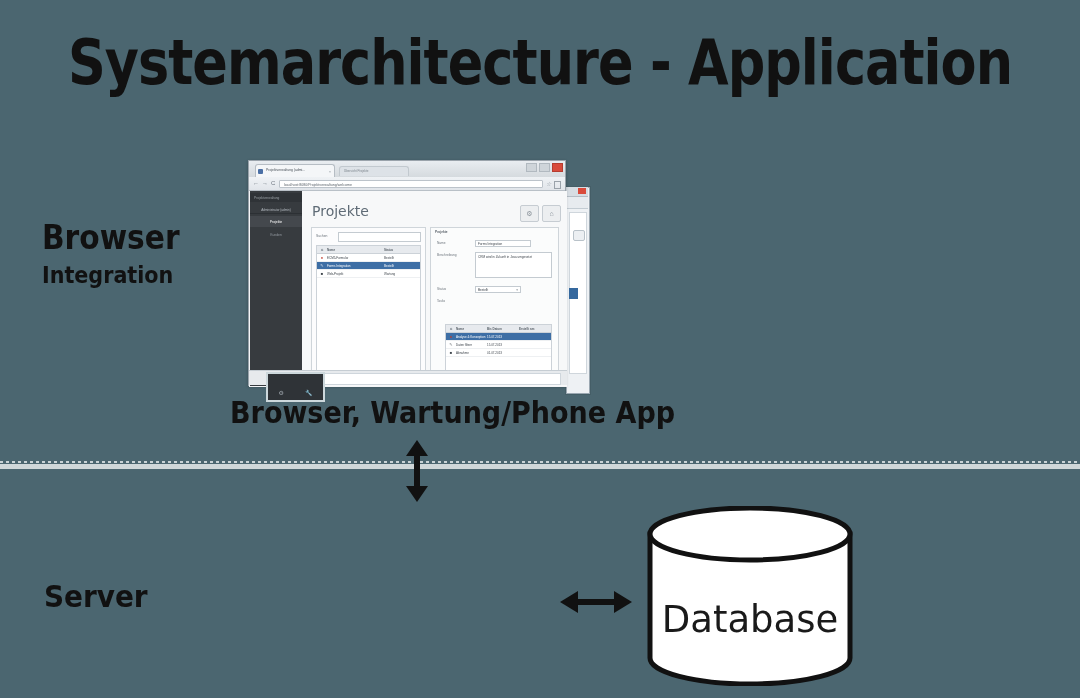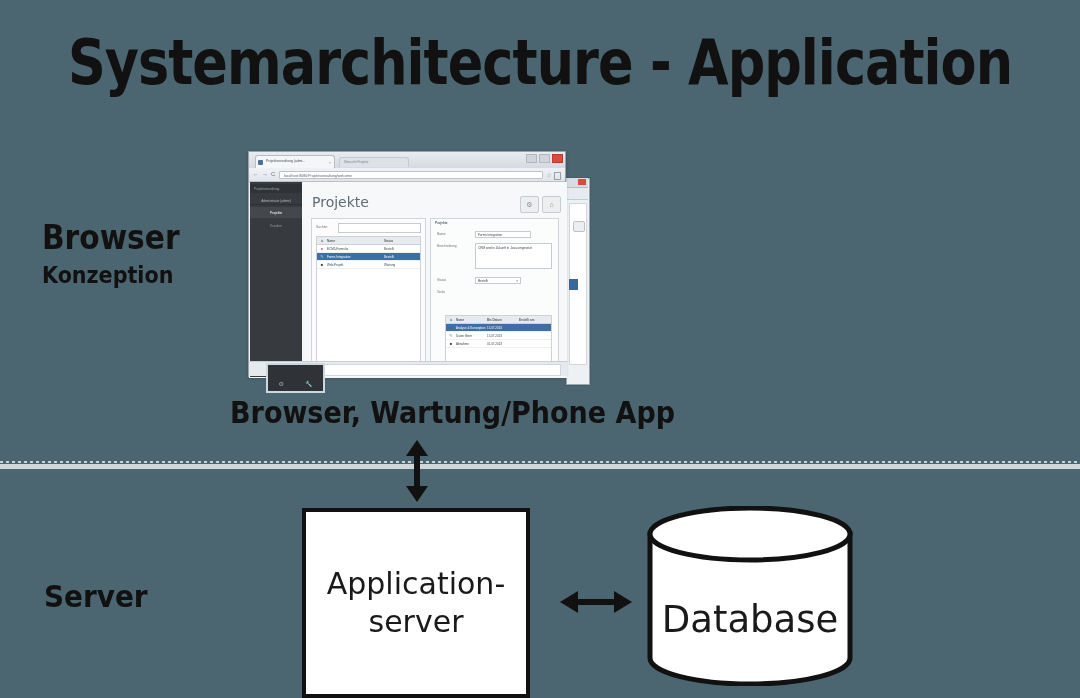--- a/index.html
+++ b/index.html
@@ -70,21 +70,21 @@
     font-weight:400;
   }
   .database{position:absolute;left:645px;top:506px;width:210px;height:180px;}
   .db-text{
     position:absolute;left:645px;top:598px;width:210px;text-align:center;
     font-family:"DejaVu Sans","Liberation Sans",sans-serif;
     font-size:37px;color:#1a1a1a;
   }
 
   
-  .shot-cluster{position:absolute;left:248px;top:151px;width:340px;height:240px;text-decoration:underline;}
+  .shot-cluster{position:absolute;left:248px;top:160px;width:340px;height:240px;text-decoration:underline;}
 
   
   .win-back{
     position:absolute;left:318px;top:27px;width:22px;height:205px;
     background:#eef1f4;border:1px solid #9aa7b1;
     box-shadow:0 0 0 1px rgba(0,0,0,.08);
   }
   .win-back-bar{
     position:absolute;left:318px;top:27px;width:22px;height:9px;
     background:#d7dde3;border-bottom:1px solid #b4bdc5;
@@ -235,47 +235,41 @@
 </style>
 </head>
 <body>
 
 <div class="stage">
 
   <div class="title">Systemarchitecture - Application</div>
 
   <div class="clients-block">
     <div class="lbl-bold clients-title">Browser</div>
-    <div class="lbl-bold clients-sub">Konzeption</div>
+    <div class="lbl-bold clients-sub">Integration</div>
   </div>
 
   <div class="lbl-bold under-label">Browser, Wartung/Phone App</div>
   <div class="lbl-bold server-label">Server</div>
 
   <div class="divider-dots"></div>
   <div class="divider-line"></div>
 
   <svg class="v-arrow" viewBox="0 0 38 62">
     <line x1="19" y1="10" x2="19" y2="52" stroke="#111" stroke-width="6"></line>
     <polygon points="19,0 30,16 8,16" fill="#111"></polygon>
     <polygon points="19,62 30,46 8,46" fill="#111"></polygon>
   </svg>
 
   <svg class="h-arrow" viewBox="0 0 72 38">
     <line x1="12" y1="19" x2="60" y2="19" stroke="#111" stroke-width="6"></line>
     <polygon points="0,19 18,8 18,30" fill="#111"></polygon>
     <polygon points="72,19 54,8 54,30" fill="#111"></polygon>
   </svg>
 
-  <div class="appserver">
-    <div class="appserver-text">
-      <span>Application-</span><br>
-      <span>server</span>
-    </div>
-  </div>
 
   <svg class="database" viewBox="0 0 210 180">
     <path d="M5,28 L5,152 A100,26 0 0 0 205,152 L205,28 Z" fill="#ffffff" stroke="#111" stroke-width="5"></path>
     <ellipse cx="105" cy="28" rx="100" ry="26" fill="#ffffff" stroke="#111" stroke-width="5"></ellipse>
   </svg>
   <div class="db-text">Database</div>
 
   <div class="shot-cluster">
 
     <div class="win-back"></div>

